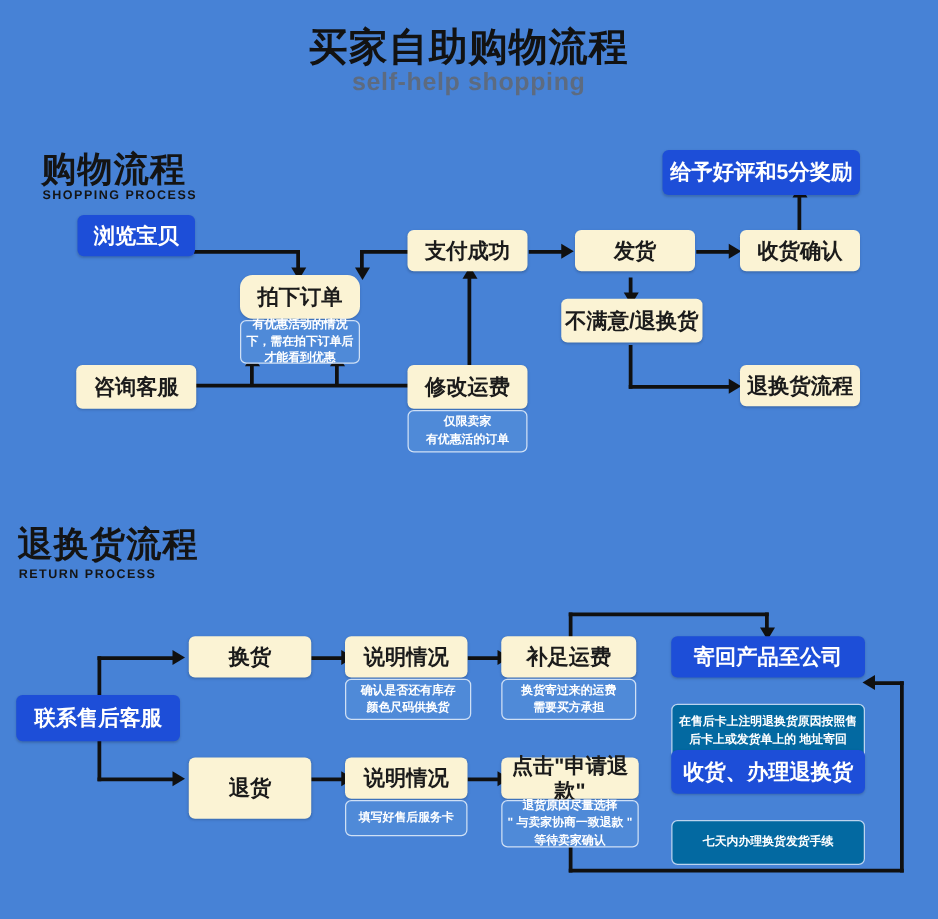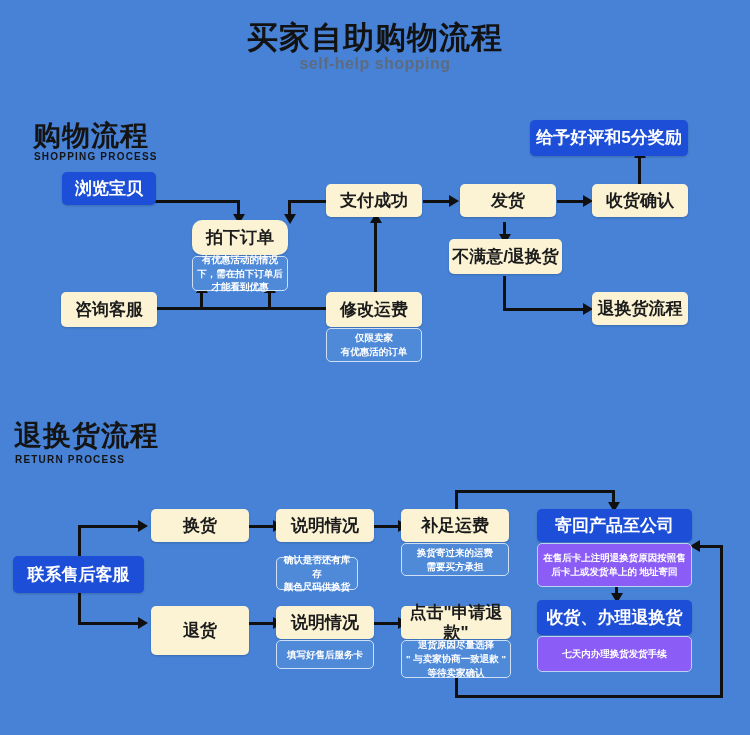--- a/index.html
+++ b/index.html
@@ -14,21 +14,21 @@
   .abs{position:absolute;box-sizing:border-box;}
 
   
   .main-title{
     width:750px;text-align:center;top:20px;left:0;
     font-size:31px;font-weight:bold;color:#121212;
     letter-spacing:1px;line-height:1.15;
   }
   .main-sub{
     width:750px;text-align:center;top:55px;left:0;
-    font-size:16px;font-weight:bold;color:#5d6b80;
+    font-size:20px;font-weight:bold;color:#5d6b80;
     letter-spacing:.5px;
   }
   .sec-title{font-size:28px;font-weight:bold;color:#141414;letter-spacing:1px;line-height:1;}
   .sec-sub{font-size:10px;font-weight:bold;color:#141414;letter-spacing:1.2px;line-height:1;}
 
   
   .node{
     border-radius:5px;
     display:flex;align-items:center;justify-content:center;
     text-align:center;
@@ -49,21 +49,21 @@
     border-radius:5px;
     background:#4f8ad8;
     border:1px solid #cfe0f5;
     color:#ffffff;
     font-size:9.5px;font-weight:bold;
     display:flex;align-items:center;justify-content:center;
     text-align:center;line-height:1.45;
     padding:2px 3px;
     box-sizing:border-box;
   }
-  .note.plain{background:#8b5cf6;border-color:#bcd4ef;}
+  .note.plain{background:#0369a1;border-color:#bcd4ef;margin-top:20px;}
 
   
   .ln{background:#101010;}
   .h{height:3px;}
   .v{width:3px;}
   .arr{width:0;height:0;}
   .arr-r{border-top:6px solid transparent;border-bottom:6px solid transparent;border-left:10px solid #101010;}
   .arr-l{border-top:6px solid transparent;border-bottom:6px solid transparent;border-right:10px solid #101010;}
   .arr-d{border-left:6px solid transparent;border-right:6px solid transparent;border-top:10px solid #101010;}
   .arr-u{border-left:6px solid transparent;border-right:6px solid transparent;border-bottom:10px solid #101010;}
@@ -168,21 +168,21 @@
   <div class="abs ln h" style="left:455px;top:695px;width:268px;"></div>
   <div class="abs ln v" style="left:720px;top:545px;height:153px;"></div>
   <div class="abs ln h" style="left:700px;top:545px;width:23px;"></div>
   <div class="abs arr arr-l" style="left:690px;top:540px;"></div>
 
   <div class="abs node blue" style="left:13px;top:556px;width:131px;height:37px;">联系售后客服</div>
 
   <div class="abs node cream" style="left:151px;top:509px;width:98px;height:33px;">换货</div>
 
   <div class="abs node cream" style="left:276px;top:509px;width:98px;height:33px;">说明情况</div>
-  <div class="abs note" style="left:276px;top:557px;width:82px;height:33px;white-space:pre-line;">确认是否还有库存
+  <div class="abs note" style="left:276px;top:543px;width:101px;height:33px;white-space:pre-line;">确认是否还有库存
 颜色尺码供换货</div>
 
   <div class="abs node cream" style="left:401px;top:509px;width:108px;height:33px;">补足运费</div>
   <div class="abs note" style="left:401px;top:543px;width:108px;height:33px;white-space:pre-line;">换货寄过来的运费
 需要买方承担</div>
 
   <div class="abs node blue" style="left:537px;top:509px;width:155px;height:33px;">寄回产品至公司</div>
   <div class="abs note plain" style="left:537px;top:543px;width:155px;height:44px;">在售后卡上注明退换货原因按照售后卡上或发货单上的
 地址寄回</div>
 

